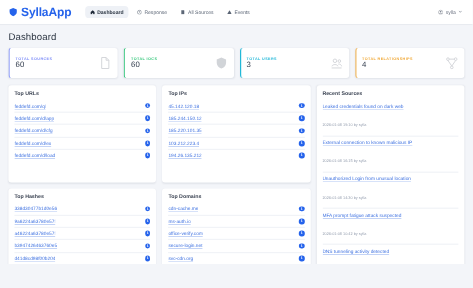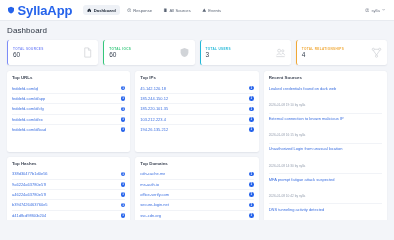--- a/index.html
+++ b/index.html
@@ -19,21 +19,21 @@
     align-items: center;
     padding: 0 7px;
     gap: 5px;
   }
   .brand {
     display: flex; align-items: center; gap: 2.5px;
     margin-right: 6px;
   }
   .brand-logo { width: 8px; height: 8px; flex: 0 0 auto; display:block; }
   .brand-name {
-    font-size: 13px; font-weight: bold; color: #2563eb;
+    font-size: 10px; font-weight: bold; color: #2563eb;
     letter-spacing: -0.1px; white-space: nowrap;
   }
   .nav-links { display: flex; align-items: center; gap: 3px; }
   .nav-item {
     display: flex; align-items: center; gap: 2px;
     font-size: 4.2px; color: #5a6474;
     padding: 2.5px 4px; border-radius: 3px;
     white-space: nowrap; cursor: pointer;
   }
   .nav-item.active { background: #eef1f6; color: #1f2937; font-weight: bold; }

